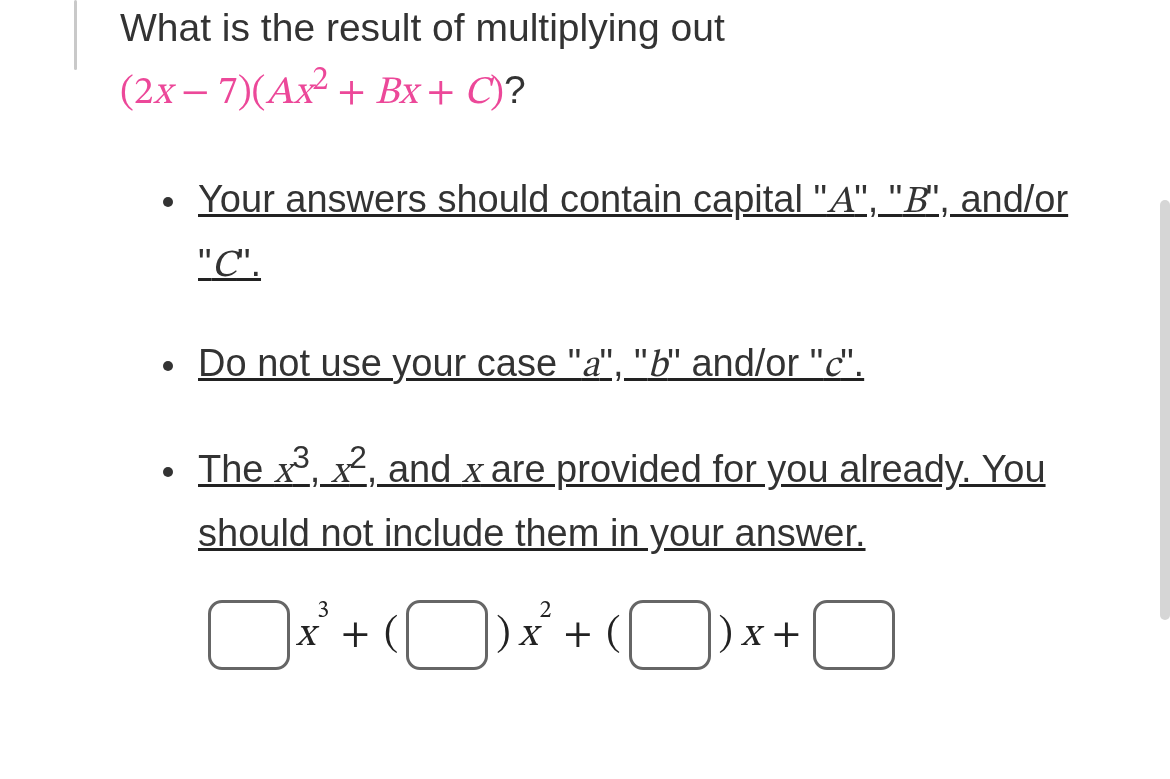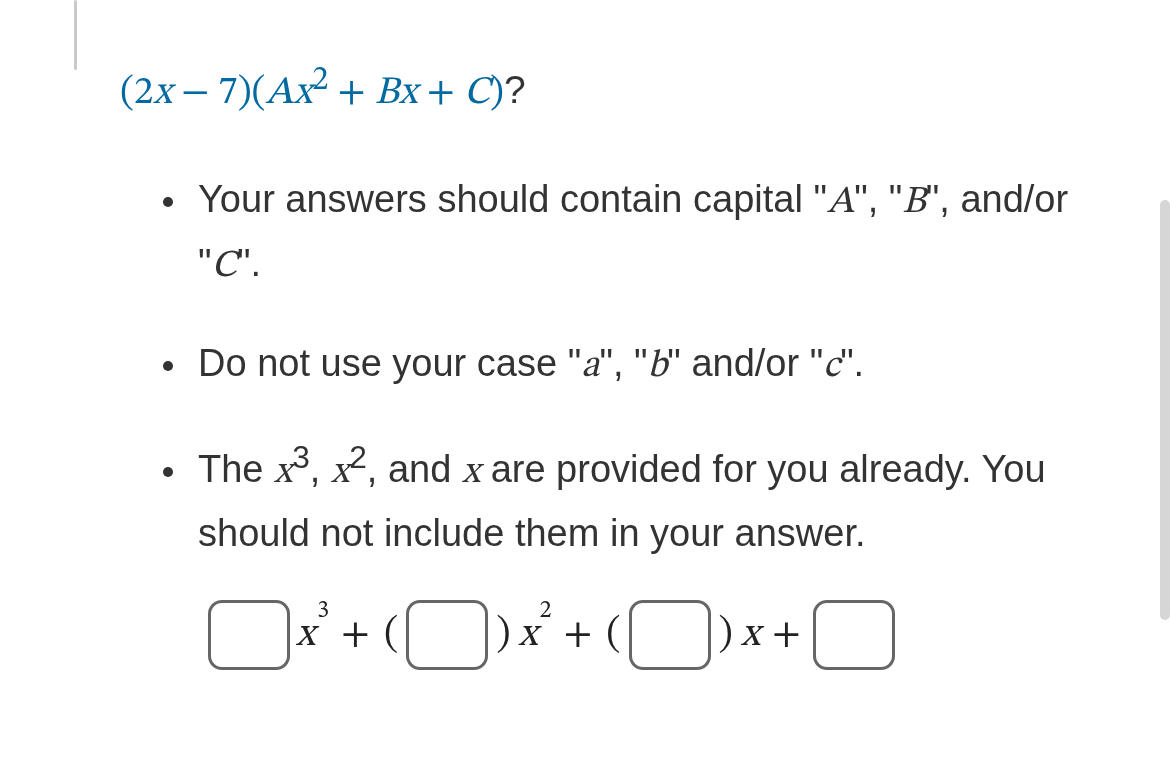--- a/index.html
+++ b/index.html
@@ -41,26 +41,27 @@
     left: 120px;
     top: 0px;
     right: 30px;
   }
   .question {
     font-size: 39px;
     line-height: 1.45;
     color: #333;
   }
   .question .math-blue {
-    color: #0369a1;
+    color: #ec4899;
     font-family: "Cambria Math", "STIX Two Math", "Latin Modern Math", Georgia, serif;
   }
   .instructions {
     margin-top: 48px;
     padding-left: 70px;
+    text-decoration: underline;
   }
   .instructions li {
     font-size: 38px;
     line-height: 1.6;
     color: #333;
     margin-bottom: 36px;
     padding-left: 8px;
   }
   .instructions li::marker {
     font-size: 34px;
@@ -110,21 +111,21 @@
 </head>
 <body>
 
 <div class="page">
   <div class="left-rule"></div>
   <div class="right-scroll"></div>
 
   <div class="content">
 
     <div class="question">
-      <br>
+      <span>What is the result of multiplying out</span><br>
       <span class="math-blue">
         <span>(2</span><span class="mi">x</span><span> − 7)(</span><span class="mi">A</span><span class="mi">x</span><sup>2</sup><span> + </span><span class="mi">B</span><span class="mi">x</span><span> + </span><span class="mi">C</span><span>)</span></span><span>?</span>
     </div>
 
     <ul class="instructions">
       <li>
         <span>Your answers should contain capital "</span><span class="mi">A</span><span>", "</span><span class="mi">B</span><span>", and/or "</span><span class="mi">C</span><span>".</span>
       </li>
       <li>
         <span>Do not use your case "</span><span class="mi">a</span><span>", "</span><span class="mi">b</span><span>" and/or "</span><span class="mi">c</span><span>".</span>

